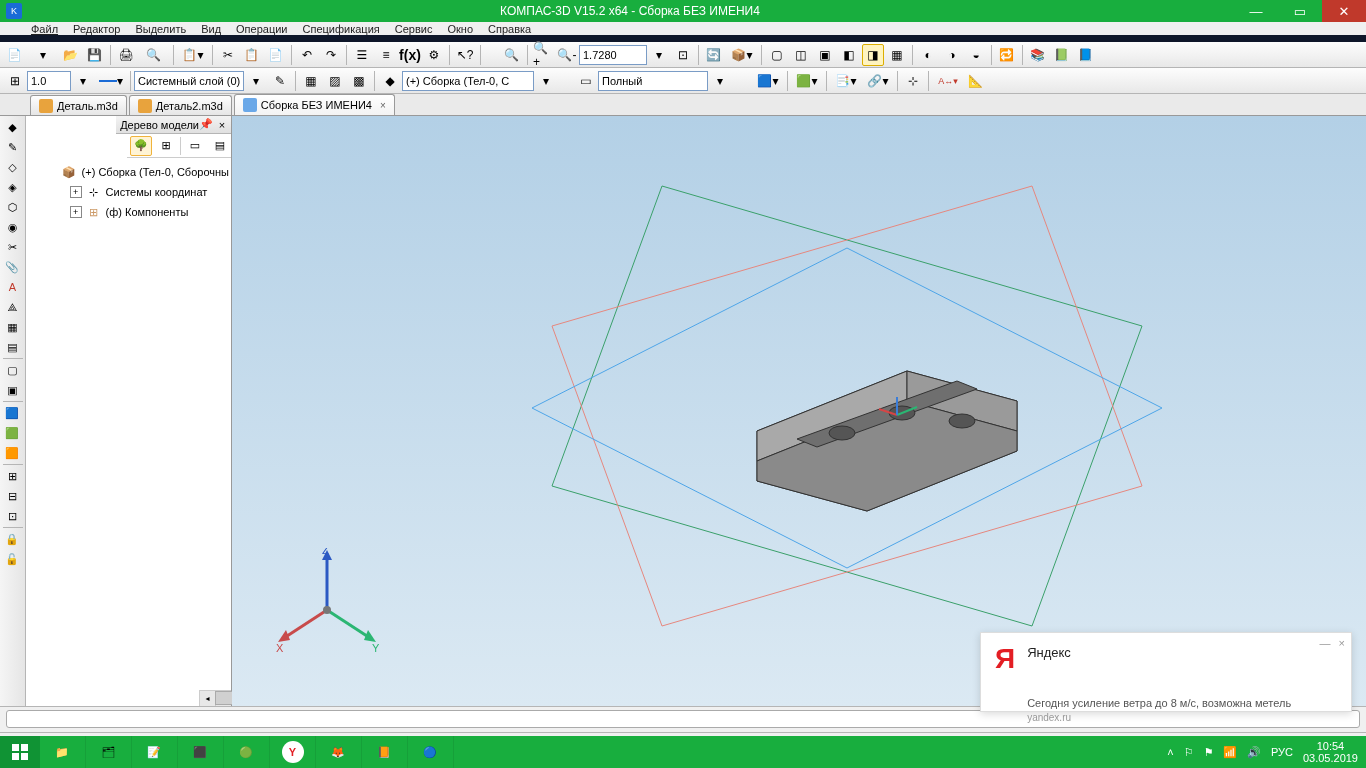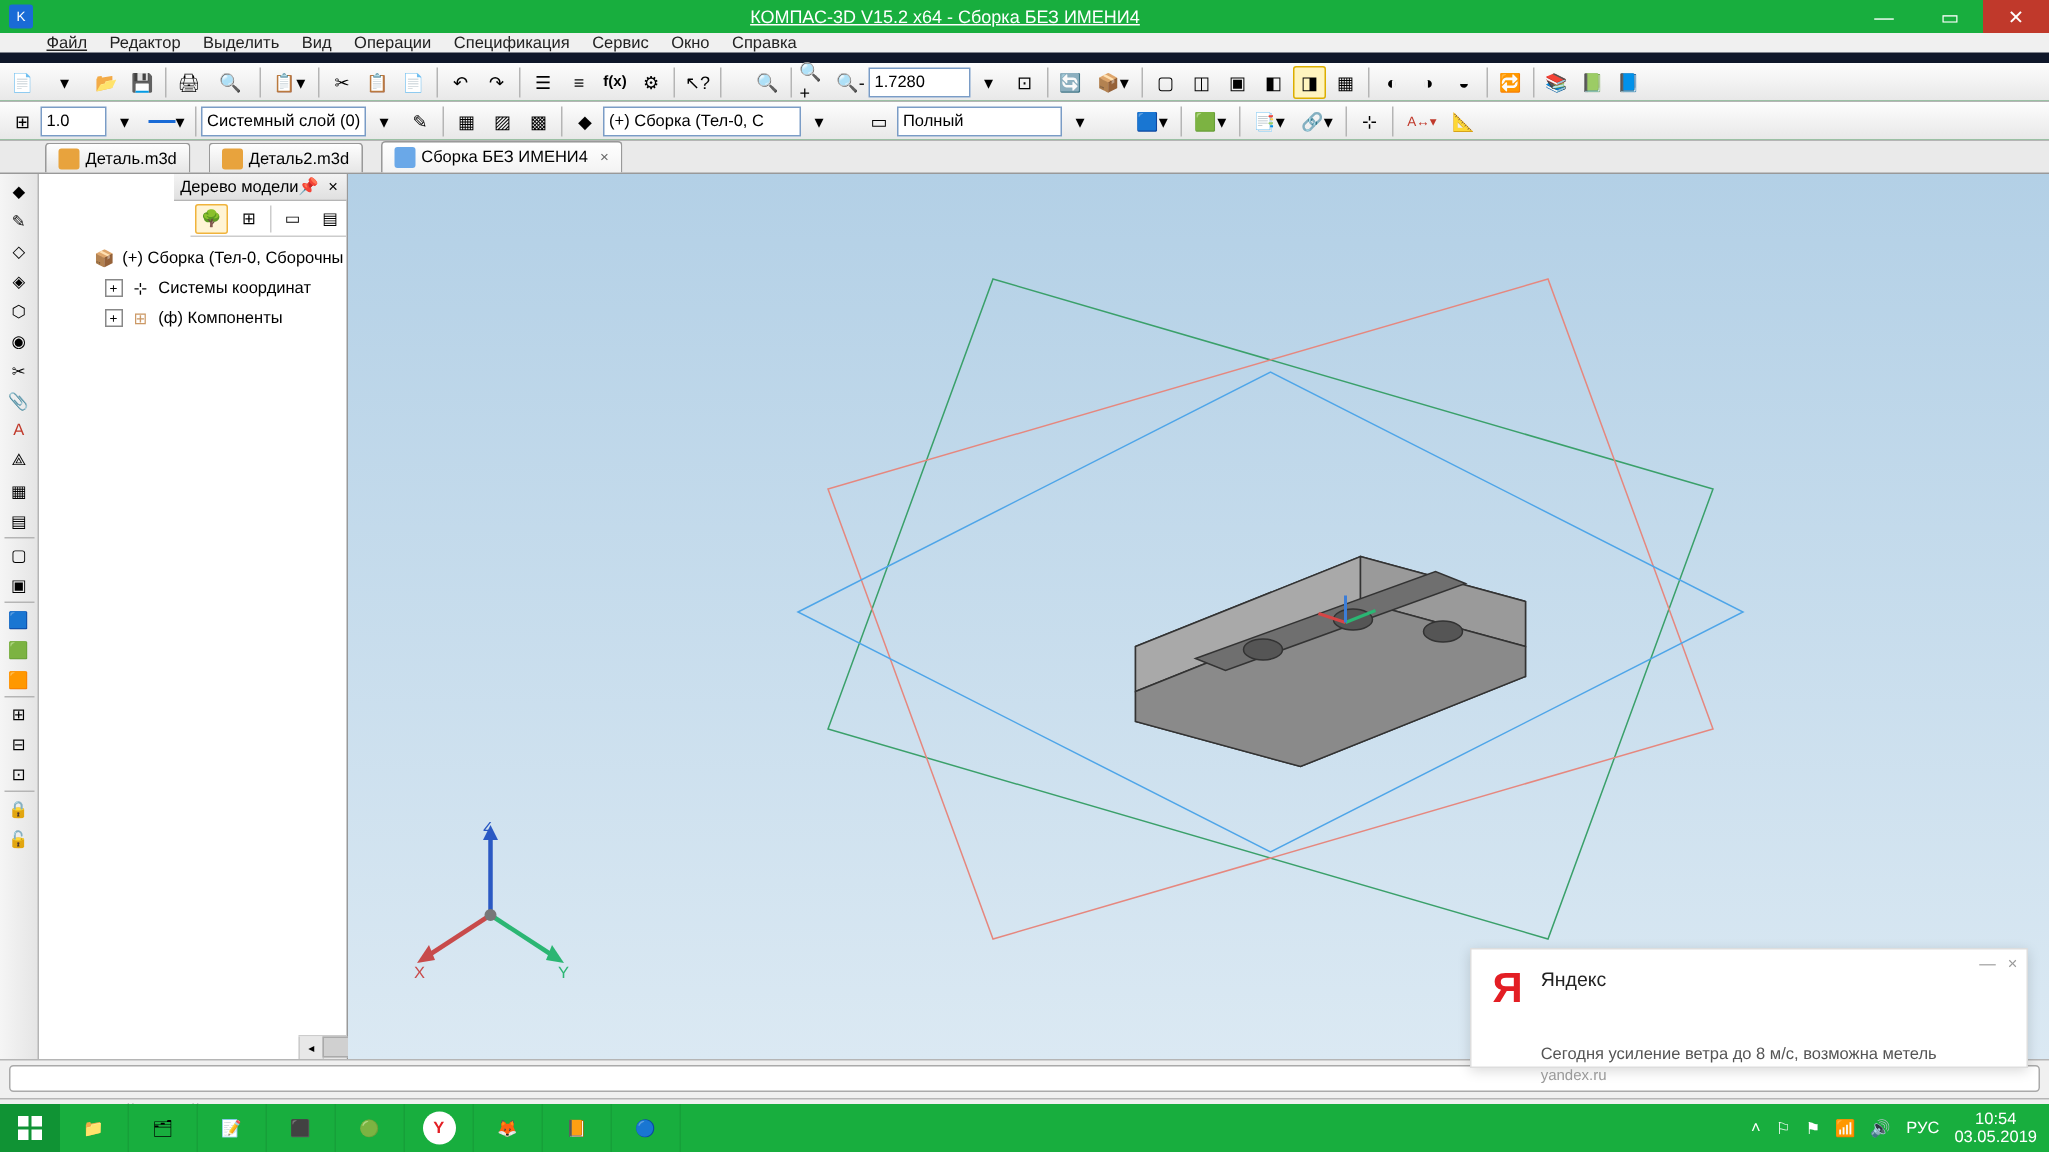--- a/index.html
+++ b/index.html
@@ -1,32 +1,32 @@
 <!DOCTYPE html>
 <html><head>
 <meta charset="utf-8">
 <style>
 * { margin:0; padding:0; box-sizing:border-box; font-family:Tahoma,Arial,sans-serif; font-size:11px; user-select:none; }
 body { width:1366px; height:768px; background:#18ae3e; overflow:hidden; position:relative; }
 .titlebar { height:22px; background:#18ae3e; display:flex; align-items:center; color:#fff; }
 .titlebar .icon { width:16px; height:16px; margin:0 4px 0 6px; background:#1a6bd6; border-radius:2px; display:flex; align-items:center; justify-content:center; color:#fff; font-size:9px; }
-.titlebar .title { flex:1; text-align:center; font-size:12px; color:#fff;text-decoration:underline; }
+.titlebar .title { flex:1; text-align:center; font-size:12px; color:#fff; }
 .win-ctrls { display:flex; height:22px; }
 .win-ctrls div { width:44px; display:flex; align-items:center; justify-content:center; color:#fff; font-size:13px; }
 .win-ctrls .close { background:#c0392b; }
 .menubar { height:20px; background:#f0f0f0; border-bottom:7px solid #0f172a; display:flex; align-items:center; padding-left:24px; gap:1px; }
 .menubar span { padding:2px 7px; color:#222; cursor:default; }
 .menubar span u { text-decoration:underline; }
 .toolbar-row { height:26px; background:linear-gradient(#fdfdfd,#e8e8e8); border-bottom:1px solid #b5b5b5; display:flex; align-items:center; padding-left:3px; }
 .tbtn { width:22px; height:22px; margin:0 1px; border:1px solid transparent; border-radius:2px; display:flex; align-items:center; justify-content:center; font-size:12px; }
 .tbtn.drop { width:30px; }
 .tsep { width:1px; height:20px; background:#b5b5b5; margin:0 3px; }
 .tinput { height:20px; border:1px solid #7a9cc6; background:#fff; padding:0 3px; font-size:11px; }
 .tabs-row { height:22px; background:#eaeaea; border-bottom:1px solid #999; display:flex; align-items:flex-end; padding-left:30px; }
-.tab { height:20px; border:1px solid #999; border-bottom:none; background:linear-gradient(#fefefe,#e6e6e6); margin-right:12px; padding:0 8px; display:flex; align-items:center; gap:4px; border-radius:3px 3px 0 0; }
+.tab { height:20px; border:1px solid #999; border-bottom:none; background:linear-gradient(#fefefe,#e6e6e6); margin-right:2px; padding:0 8px; display:flex; align-items:center; gap:4px; border-radius:3px 3px 0 0; }
 .tab .ticon { width:14px; height:14px; background:#e8a33d; border-radius:2px; }
 .tab.active { background:linear-gradient(#fff,#f3f3f3); height:21px; }
 .tab .x { color:#666; margin-left:4px; font-size:10px; }
 .workarea { display:flex; height:590px; background:#e8e8e8; }
 .left-rail { width:26px; background:linear-gradient(90deg,#f5f5f5,#e5e5e5); border-right:1px solid #b5b5b5; display:flex; flex-direction:column; align-items:center; padding-top:2px; gap:2px; }
 .left-rail div { width:20px; height:18px; font-size:11px; display:flex; align-items:center; justify-content:center; }
 .left-rail .hr { width:20px; height:1px; background:#b5b5b5; }
 .tree-panel { width:206px; background:#fff; border-right:1px solid #999; display:flex; flex-direction:column;align-items:flex-end; }
 .tree-title { height:18px; background:linear-gradient(#f3f3f3,#e0e0e0); border-bottom:1px solid #b5b5b5; display:flex; align-items:center; padding-left:4px; font-size:11px; }
 .tree-title .pin { margin-left:auto; margin-right:2px; width:14px; text-align:center; }
@@ -102,21 +102,21 @@
   <div class="tsep"></div>
   <div class="tbtn">✂</div>
   <div class="tbtn">📋</div>
   <div class="tbtn">📄</div>
   <div class="tsep"></div>
   <div class="tbtn">↶</div>
   <div class="tbtn">↷</div>
   <div class="tsep"></div>
   <div class="tbtn">☰</div>
   <div class="tbtn">≡</div>
-  <div class="tbtn" style="font-size:10px;font-weight:bold">f(x)</div>
+  <div class="tbtn" style="font-size:14px;font-weight:bold">f(x)</div>
   <div class="tbtn">⚙</div>
   <div class="tsep"></div>
   <div class="tbtn">↖?</div>
   <div class="tsep"></div>
   <div style="width:16px"></div>
   <div class="tbtn">🔍</div>
   <div class="tsep"></div>
   <div class="tbtn">🔍+</div>
   <div class="tbtn">🔍-</div>
   <input class="tinput" style="width: 68px;" value="1.7280">

